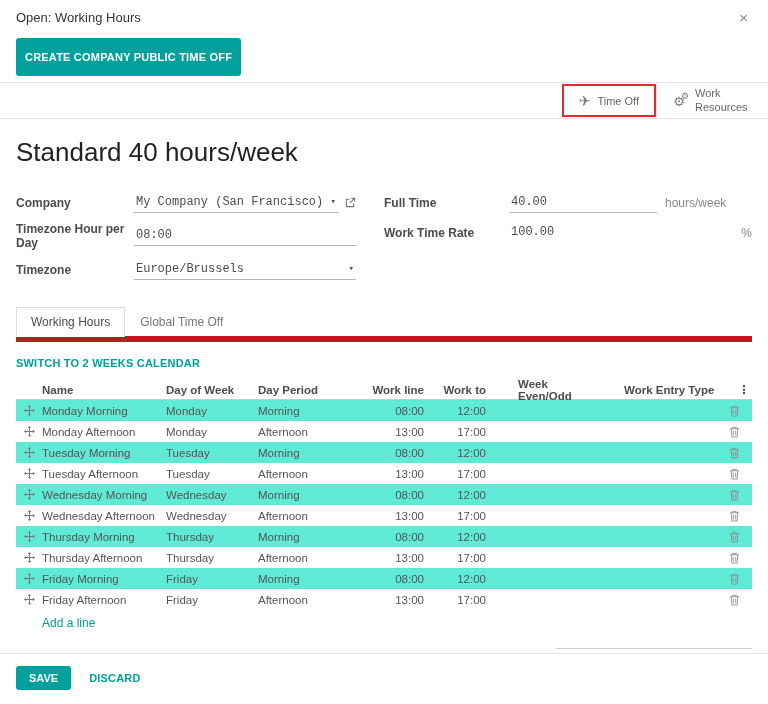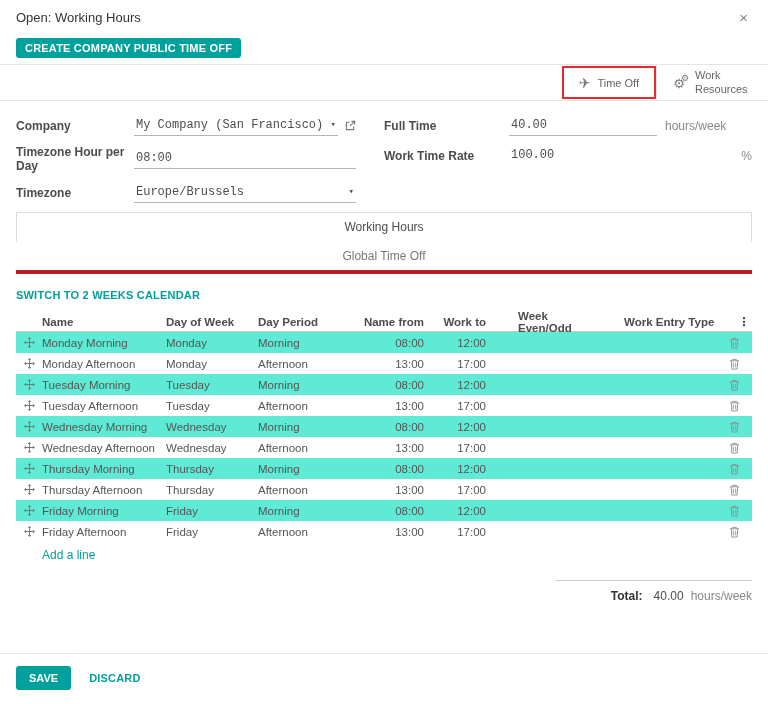--- a/index.html
+++ b/index.html
@@ -28,21 +28,21 @@
     cursor: pointer; line-height: 1; padding: 2px 4px;
   }
   
   .statusbar {
     padding: 4px 16px 6px;
     border-bottom: 1px solid #e5e5e5;
     flex: 0 0 auto;
   }
   .btn-create {
     background: #00a09d; color: #fff; border: none; border-radius: 3px;
-    font-size: 11px; font-weight: bold; padding: 4px 9px; cursor: pointer;
+    font-size: 11px; font-weight: bold; padding: 13px 9px; cursor: pointer;
     letter-spacing: .2px;
   }
   
   .buttonbox {
     height: 36px;
     display: flex;
     justify-content: flex-end;
     align-items: stretch;
     padding: 0 8px 0 16px;
     border-bottom: 1px solid #e5e5e5;
@@ -84,21 +84,21 @@
     padding: 2px 2px 3px; color: #4c4c4c; font-family: Liberation Mono, monospace;
   }
   .field.fixed { flex: 0 0 148px; }
   .field.no-line { border-bottom: none; }
   .caret { color: #555; font-size: 9px; margin-left: 6px; }
   .ext-link { margin-left: 7px; cursor: pointer; display: flex; align-items: center; }
   .suffix { color: #888; margin-left: 8px; }
   .suffix-right { flex: 1; text-align: right; }
   
   .notebook-tabs {
-    display: flex; border-bottom: 4px solid #b91c1c;  flex-direction: column;
+    display: flex; border-bottom: 6px solid #b91c1c; margin-top: 18px;
   }
   .tab {
     background: none; border: 1px solid transparent; margin-bottom: -1px;
     padding: 7px 14px; font-size: 12px; color: #777; cursor: pointer;
     font-family: inherit;
   }
   .tab.active {
     border-color: #ddd; border-bottom-color: #fff;
     color: #4c4c4c; background: #fff;
   }
@@ -171,20 +171,21 @@
     </button>
   </div>
   <button class="stat-btn stat-divider">
     <span class="stat-icon gears"><span class="gear-big">⚙</span><span class="gear-small">⚙</span></span>
     <span class="stat-label-wrap">Work Resources</span>
   </button>
 </div>
 
 <div class="sheet">
 
+  <h1 class="record-title">Standard 40 hours/week</h1>
 
   <div class="form">
     <div class="fcol fcol-left">
       <div class="field-row">
         <span class="f-label">Company</span>
         <div class="field">
           <span>My Company (San Francisco)</span>
           <span class="caret">▾</span>
         </div>
         <span class="ext-link">
@@ -234,21 +235,21 @@
 
   <div class="pane">
     <span class="switch-link">SWITCH TO 2 WEEKS CALENDAR</span>
 
     
     <div class="grid thead">
       <span></span>
       <span>Name</span>
       <span>Day of Week</span>
       <span>Day Period</span>
-      <span class="h-num">Name from</span>
+      <span class="h-num">Work line</span>
       <span class="h-num">Work to</span>
       <span class="h-even">Week Even/Odd</span>
       <span class="h-entry">Work Entry Type</span>
       <span class="h-dots">⋮</span>
     </div>
 
     
     <div id="table-body">
         <div class="grid trow zebra">
     <span class="cell-handle">

